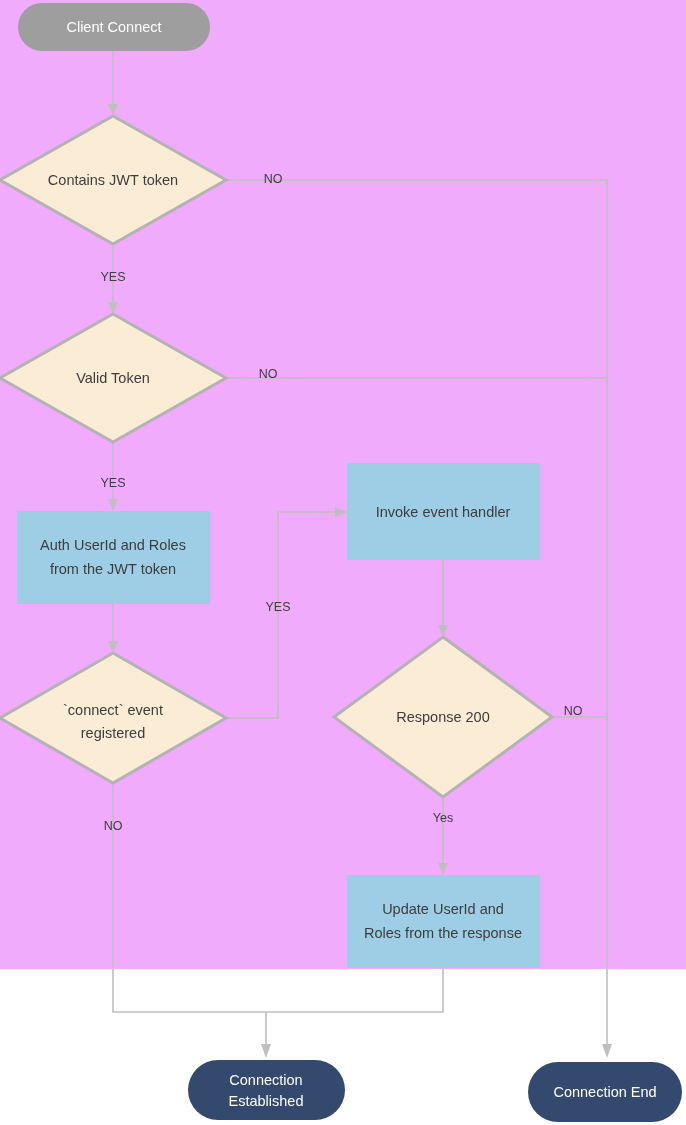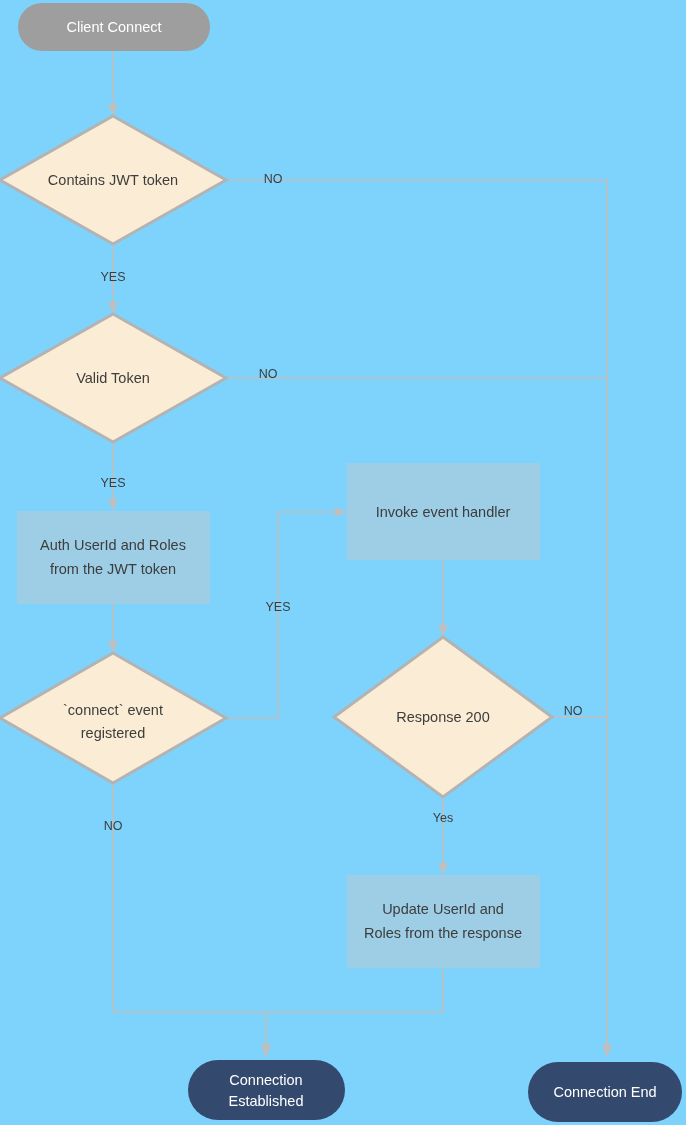--- a/index.html
+++ b/index.html
@@ -9,22 +9,22 @@
   }
   body {
     width: 686px;
     height: 1125px;
     overflow: hidden;
     font-family: "Liberation Sans", sans-serif;
   }
   #flow-root {
     position: relative;
     width: 686px;
-    height: 1125px;
-    background: #7dd3fc;
+    height: 969px;
+    background: #f0abfc;
   }
   svg#flow-svg {
     position: absolute;
     top: 0;
     left: 0;
     width: 686px;
     height: 1125px;
     display: block;
   }
   .node-label {

